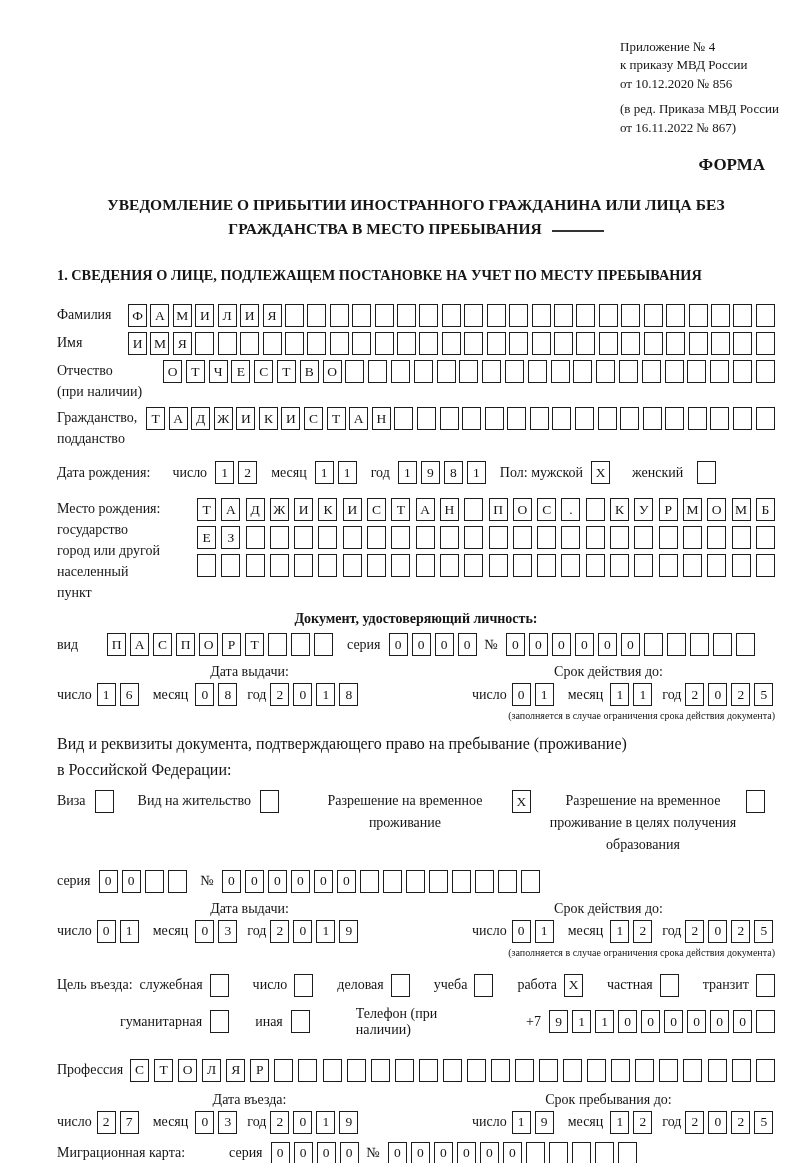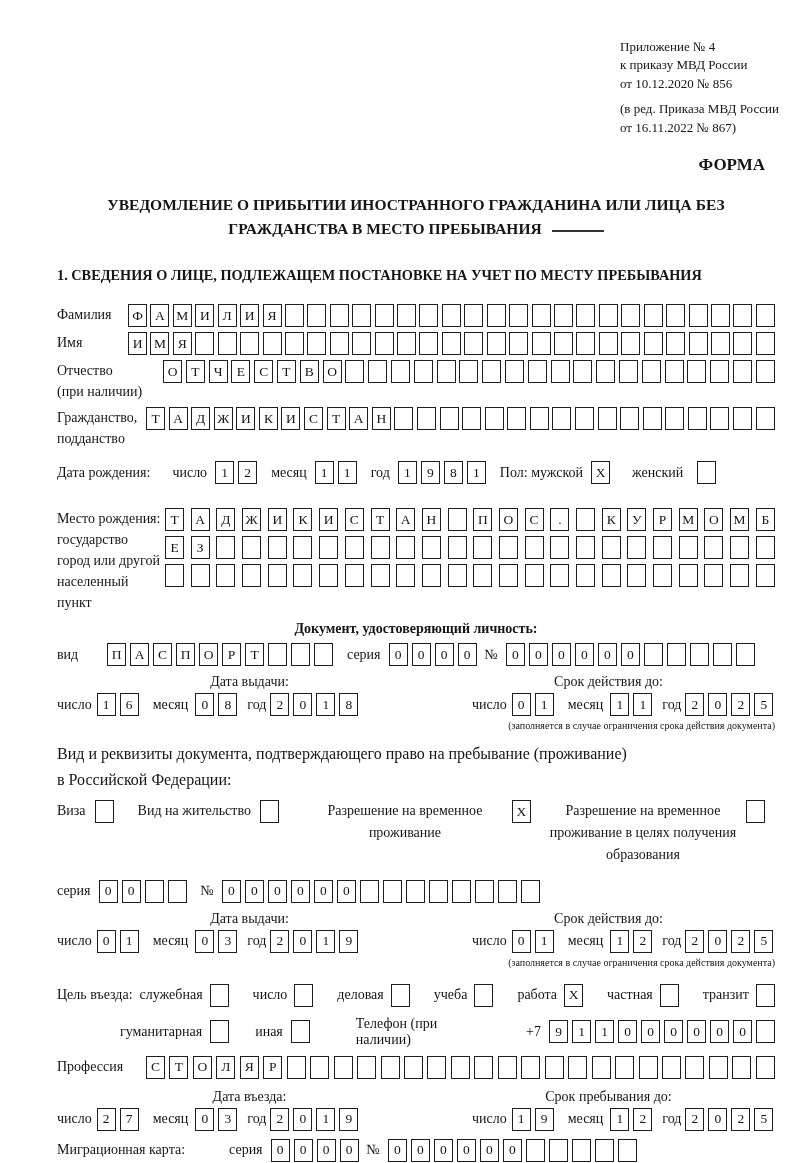--- a/index.html
+++ b/index.html
@@ -253,21 +253,21 @@
         <span class="cell">9</span>
         <span class="cell">8</span>
         <span class="cell">1</span>
       </span>
     <span class="gap-m">Пол: мужской</span>
     <span class="cell gap-s">X</span>
     <span class="gap-l">женский</span>
     <span class="cell gap-m"></span>
   </div>
 
-  <div class="frow" style="margin-top:24px;">
+  <div class="frow" style="margin-top:14px;gap:32px;">
     <span class="flabel w108">
       <span class="l">Место рождения:</span>
       <span class="l">государство</span>
       <span class="l">город или другой</span>
       <span class="l">населенный пункт</span>
     </span>
     <span class="stack">
       <span class="cells spread">
           <span class="cell">Т</span>
           <span class="cell">А</span>
@@ -573,21 +573,21 @@
         <span class="cell">0</span>
         <span class="cell">0</span>
         <span class="cell">0</span>
         <span class="cell">0</span>
         <span class="cell">0</span>
         <span class="cell">0</span>
         <span class="cell"></span>
       </span>
   </div>
 
-  <div class="frow" style="margin-top:8px;gap:16px;">
+  <div class="frow" style="margin-top:21px;">
     <span class="flabel w106" style="width:73px;">Профессия</span>
     <span class="cells spread">
         <span class="cell">С</span>
         <span class="cell">Т</span>
         <span class="cell">О</span>
         <span class="cell">Л</span>
         <span class="cell">Я</span>
         <span class="cell">Р</span>
         <span class="cell"></span>
         <span class="cell"></span>

